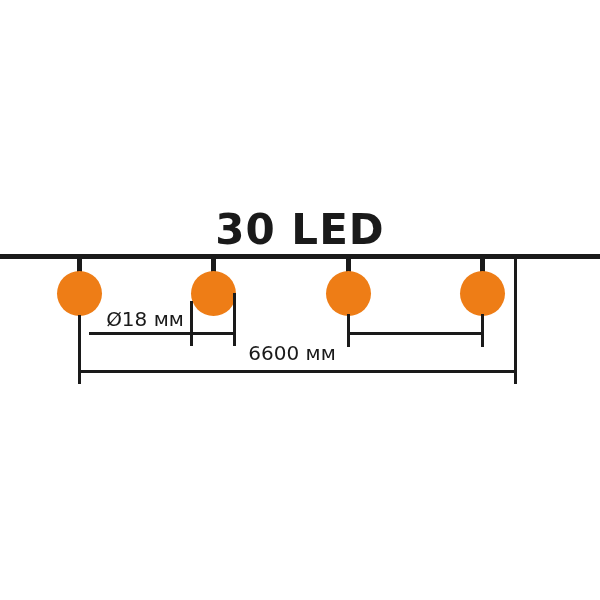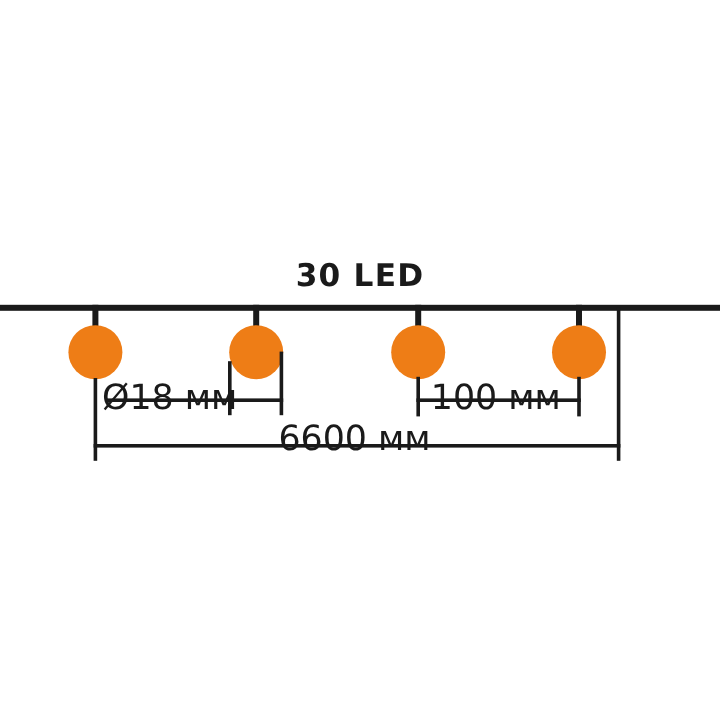--- a/index.html
+++ b/index.html
@@ -15,21 +15,21 @@
     overflow: hidden;
     font-family: "DejaVu Sans", "Liberation Sans", sans-serif;
     color: var(--text-color, #1a1a1a);
   }
   .title {
     position: absolute;
     left: 0;
     top: 211px;
     width: 100%;
     text-align: center;
-    font-size: 26px;
+    font-size: 42px;
     line-height: 38px;
     font-weight: 700;
     letter-spacing: 1px;
     color: var(--text-color, #1a1a1a);
   }
   .wire {
     position: absolute;
     left: 0;
     top: 254px;
     width: 600px;
@@ -57,27 +57,26 @@
     background: var(--line-color, #1a1a1a);
   }
   .tick {
     position: absolute;
     width: 3px;
     background: var(--line-color, #1a1a1a);
   }
   .dim-label {
     position: absolute;
     width: 120px;
-    text-align: left;
-    font-size: 29px;
+    text-align: center;
+    font-size: 20px;
     line-height: 26px;
     font-weight: 400;
     white-space: nowrap;
     color: var(--text-color, #1a1a1a);
-    margin-top: 12px;
   }
   
   .dia-line        { left: 89px;    top: 332px; width: 147px; }
   .dia-tick-left   { left: 190px;   top: 301px; height: 45px; }
   .dia-tick-right  { left: 233px;   top: 293px; height: 53px; }
   .dia-label       { left: 85px;    top: 306px; }
   
   .sp-line         { left: 346.5px; top: 332px; width: 137px; }
   .sp-tick-left    { left: 346.5px; top: 314px; height: 33px; }
   .sp-tick-right   { left: 480.5px; top: 314px; height: 33px; }
@@ -109,20 +108,19 @@
     </div>
 
   <div class="tick dia-tick-left"></div>
   <div class="tick dia-tick-right"></div>
   <div class="dim-line dia-line"></div>
   <div class="dim-label dia-label">Ø18 мм</div>
 
   <div class="tick sp-tick-left"></div>
   <div class="tick sp-tick-right"></div>
   <div class="dim-line sp-line"></div>
-  <div class="dim-label sp-label">100 мм</div>
 
   <div class="tick total-tick-left"></div>
   <div class="tick total-tick-right"></div>
   <div class="dim-line total-line"></div>
   <div class="dim-label total-label">6600 мм</div>
 
 </div>
 
 </body></html>

